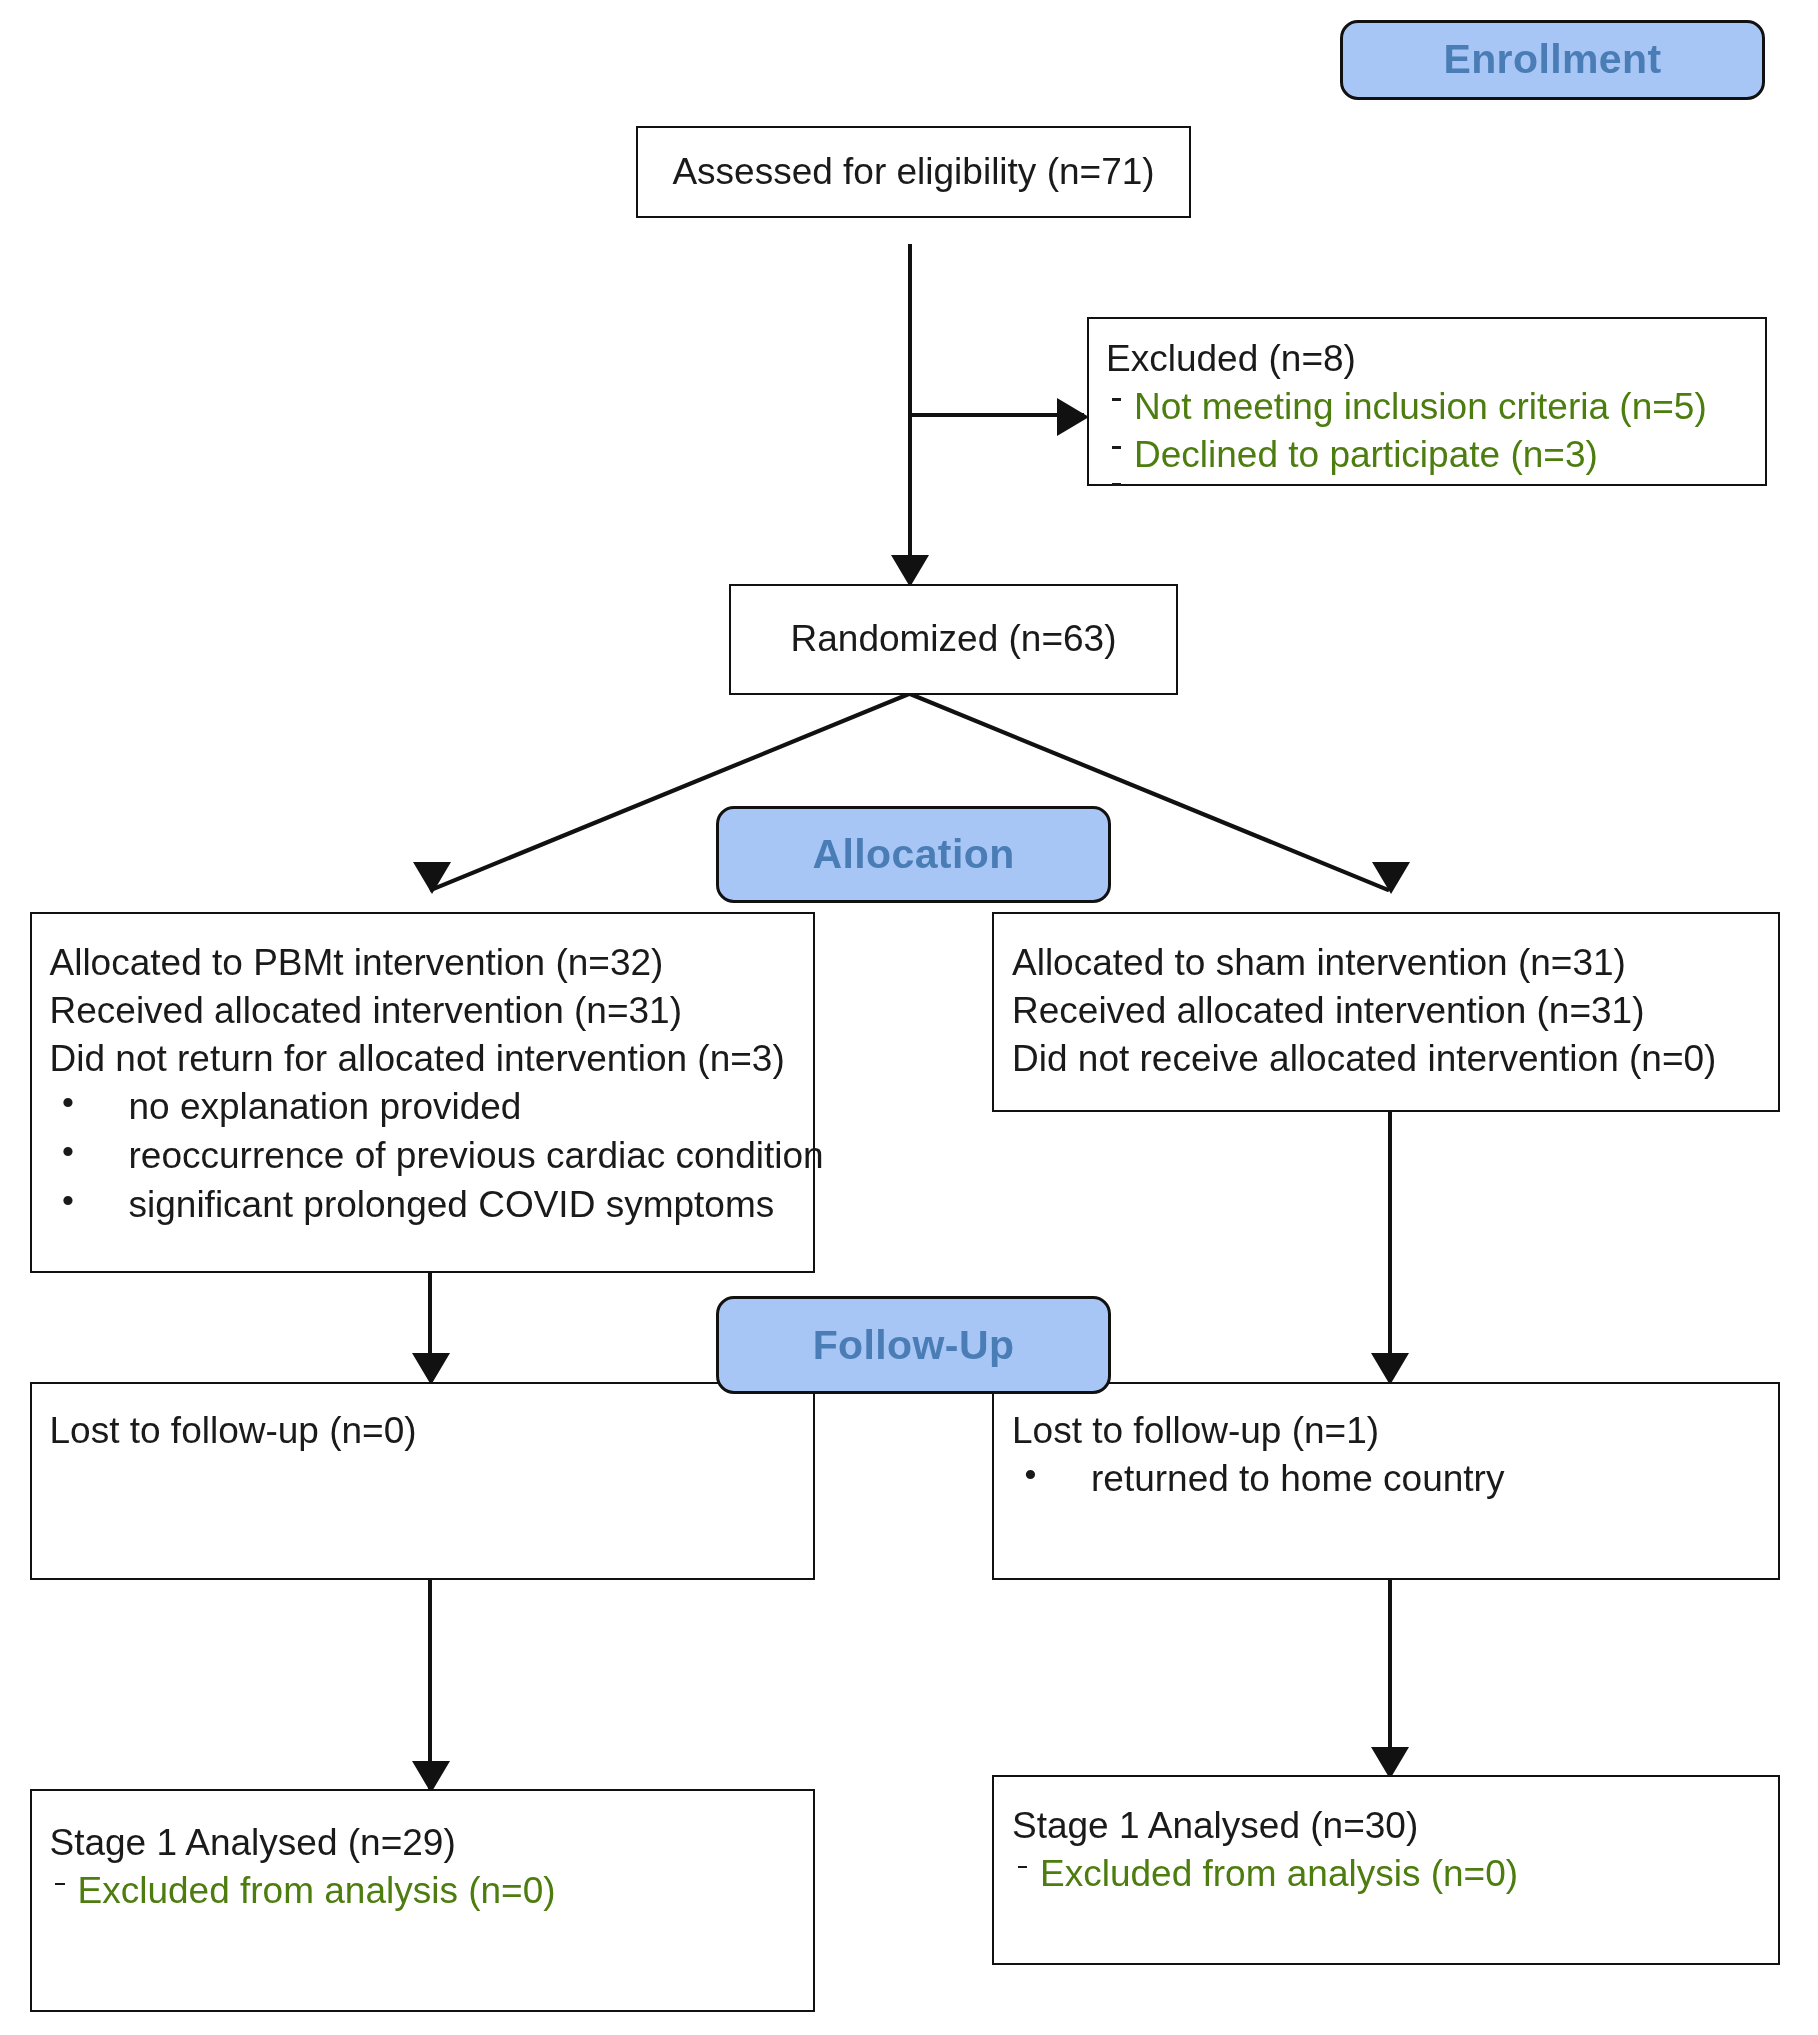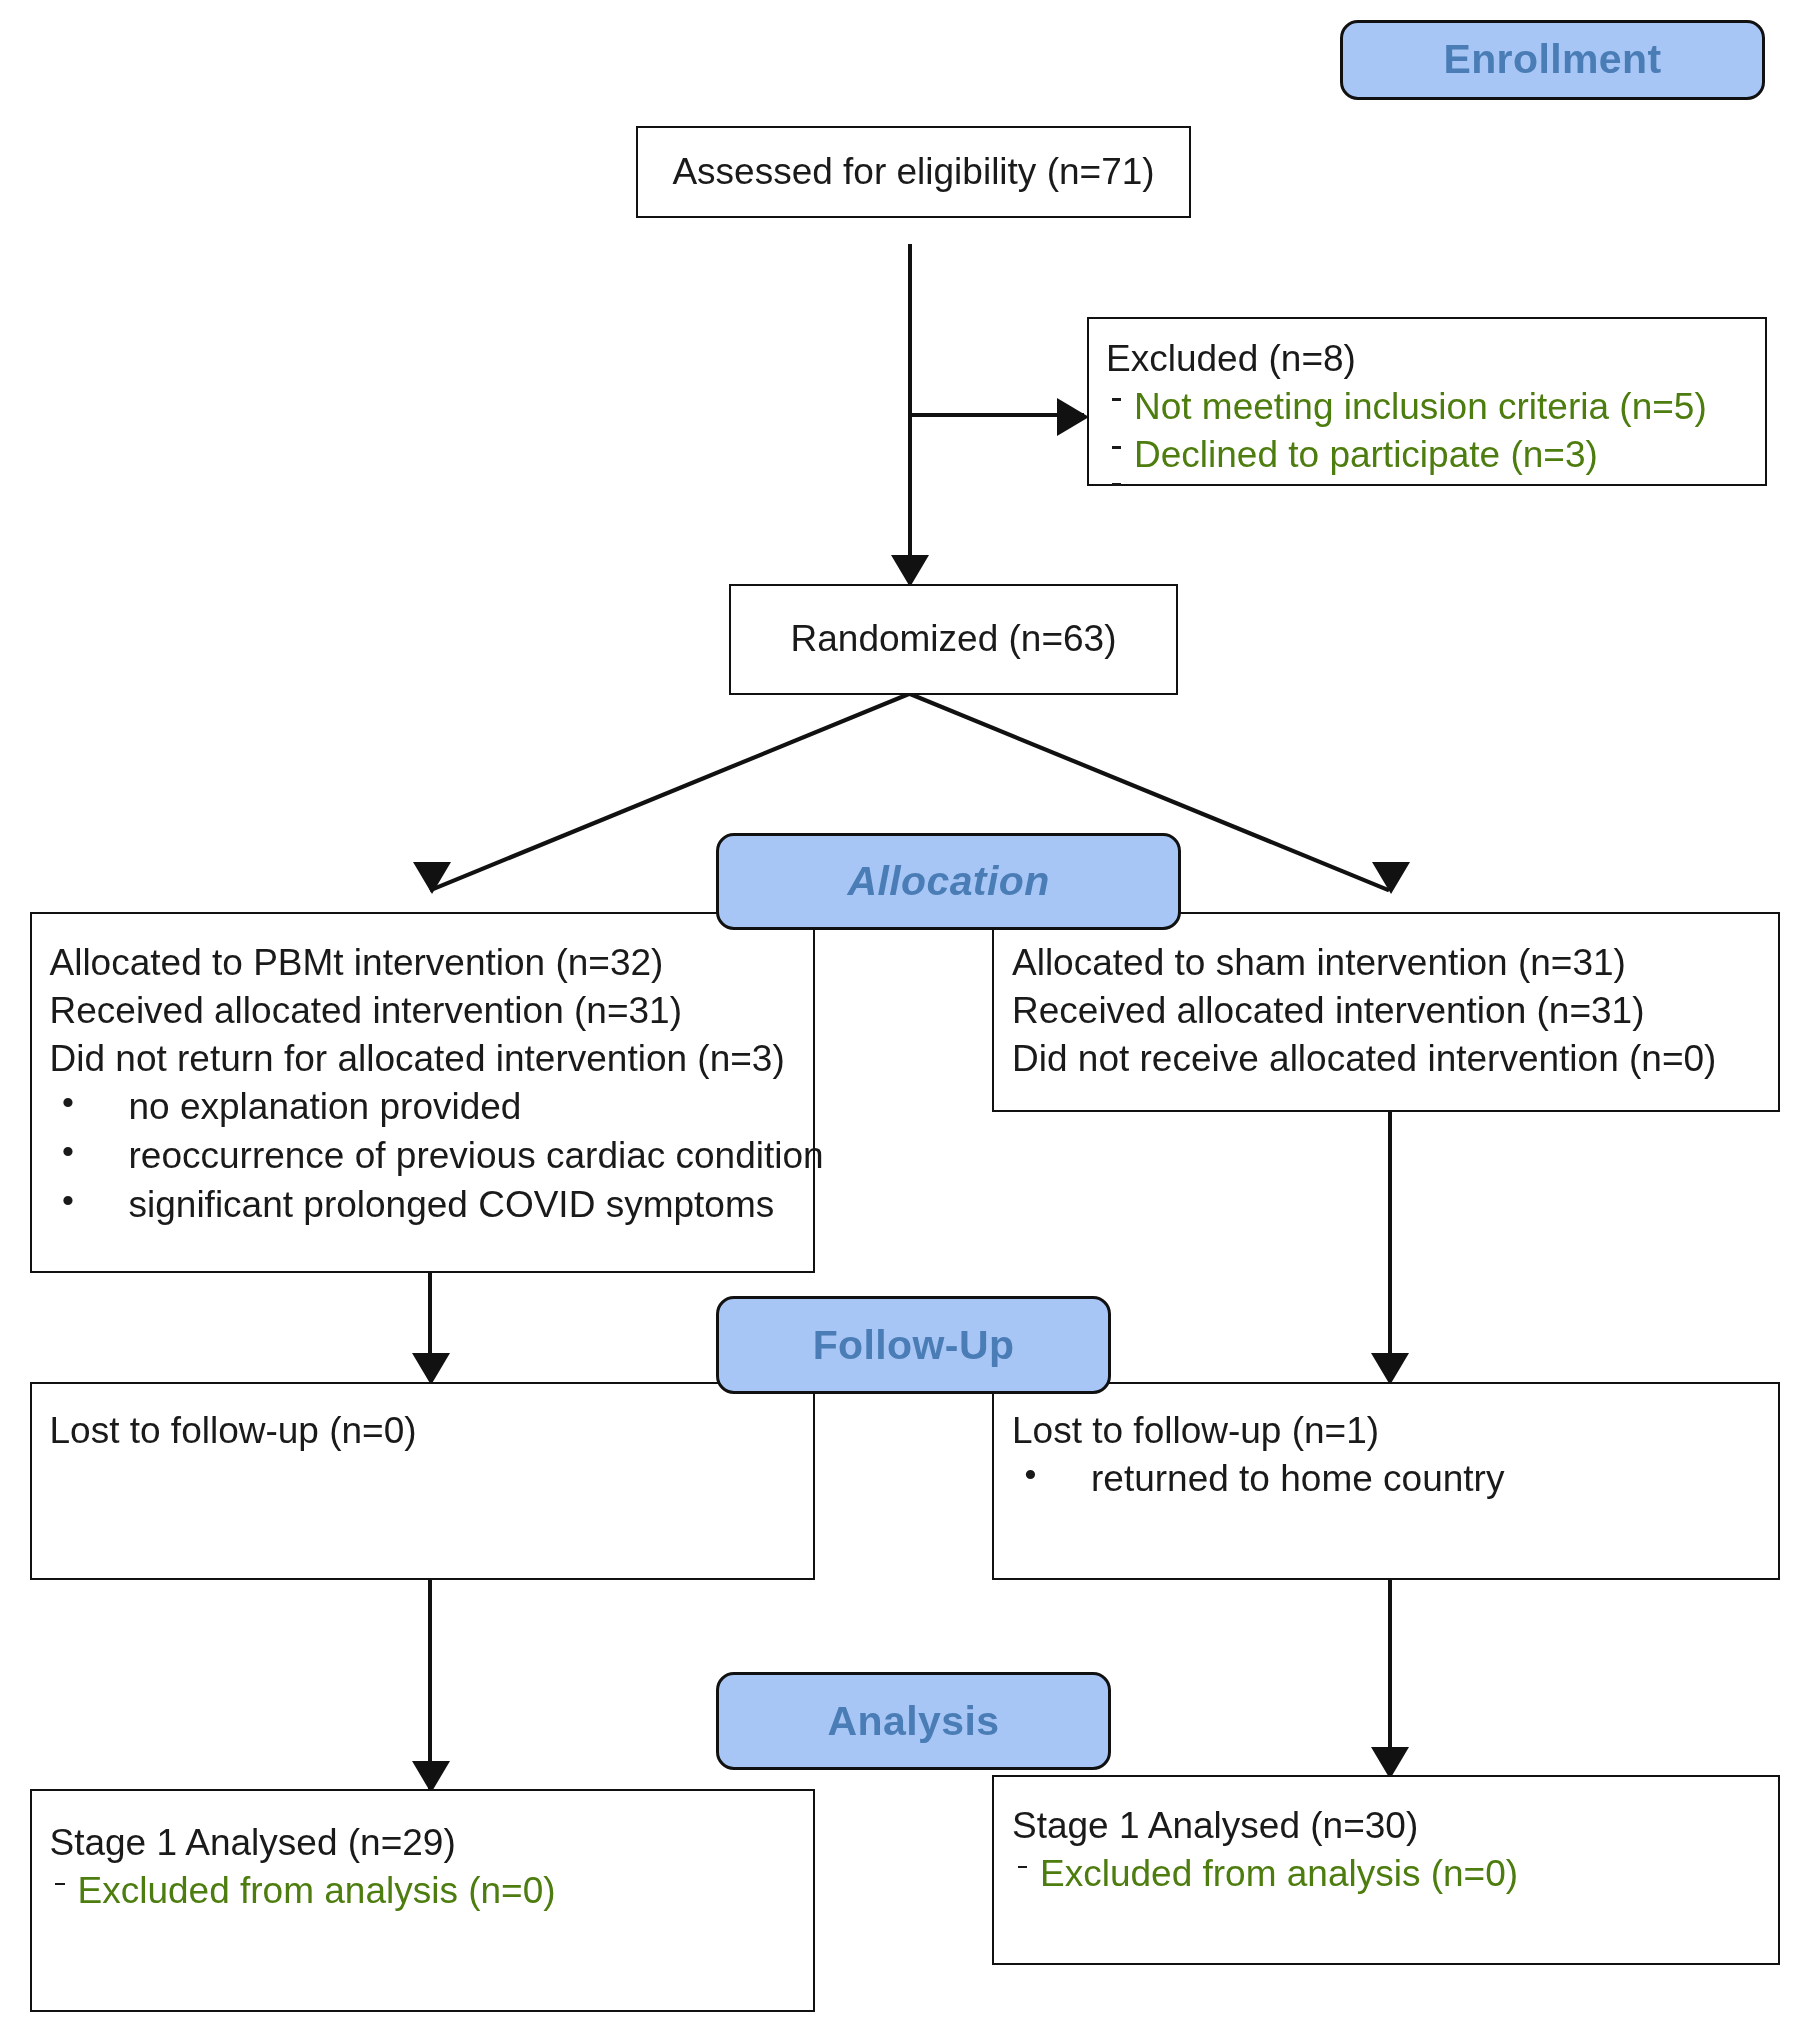--- a/index.html
+++ b/index.html
@@ -188,31 +188,28 @@
   <div class="vline" style="left:428px; top:1579px; height:211px;"></div>
   <div class="arrow-down" style="left:412px; top:1761px;"></div>
 
   <div class="vline" style="left:1388px; top:1579px; height:197px;"></div>
   <div class="arrow-down" style="left:1371px; top:1747px;"></div>
 
   <div class="stage-badge" style="left:1340px; top:19.7px; width:425px; height:80px;">
     <span>Enrollment</span>
   </div>
 
-  <div class="stage-badge" style="left:716px; top:833px; width:465px; height:97px;font-style:italic;">
+  <div class="stage-badge" style="left:716px; top:806px; width:395px; height:97px;">
     <span>Allocation</span>
   </div>
 
   <div class="stage-badge" style="left:716px; top:1296px; width:395px; height:98px;">
     <span>Follow-Up</span>
   </div>
 
-  <div class="stage-badge" style="left:716px; top:1672px; width:395px; height:98px;">
-    <span>Analysis</span>
-  </div>
 
   <div class="flow-box centered" style="left:636px; top:126px; width:555px; height:92px;">
     <div class="line center">Assessed for eligibility (n=71)</div>
   </div>
 
   <div class="flow-box" style="left:1087px; top:317px; width:680px; height:169px;">
     <div class="box-inner" style="padding:15.5px 17px 0 17px;">
       <div class="line">Excluded (n=8)</div>
       <div class="dash-line">Not meeting inclusion criteria (n=5)</div>
       <div class="dash-line">Declined to participate (n=3)</div>

